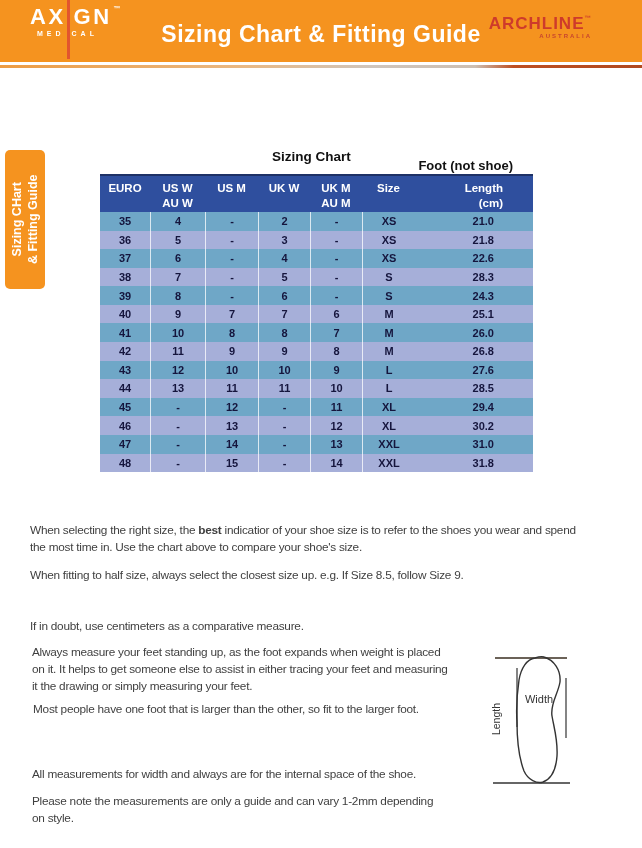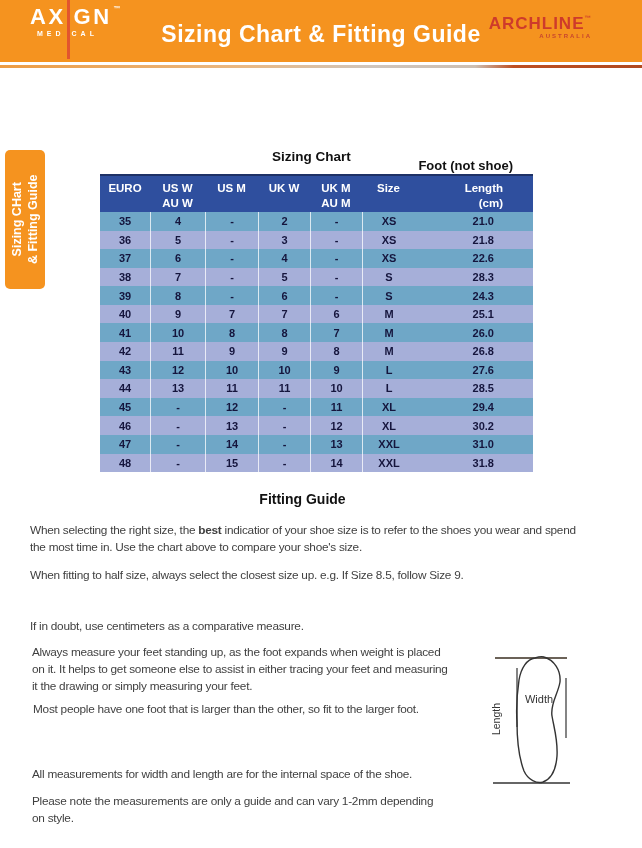--- a/index.html
+++ b/index.html
@@ -243,31 +243,30 @@
           <div class="tcell c1">-</div>
           <div class="tcell c2">15</div>
           <div class="tcell c3">-</div>
           <div class="tcell c4">14</div>
           <div class="tcell c5">XXL</div>
           <div class="tcell c6">31.8</div>
         </div>
       </div>
   </div>
 
-  <div class="sec-heading" style="top:491px;">Fitting Guide</div>
   <p class="body-p" style="left:22px;top:514px;width:592px;"><span>When selecting the right size, the </span><b>best</b><span> indicatior of your shoe size is to refer to the shoes you wear and spend
 the most time in. Use the chart above to compare your shoe's size.</span></p>
   <p class="body-p" style="left:22px;top:559px;width:592px;">When fitting to half size, always select the closest size up. e.g. If Size 8.5, follow Size 9.</p>
 
   <p class="body-p" style="left:22px;top:610px;width:592px;">If in doubt, use centimeters as a comparative measure.</p>
   <p class="body-p" style="left:24px;top:636px;width:480px;">Always measure your feet standing up, as the foot expands when weight is placed
 on it. It helps to get someone else to assist in either tracing your feet and measuring
 it the drawing or simply measuring your feet.</p>
   <p class="body-p" style="left:25px;top:693px;width:520px;">Most people have one foot that is larger than the other, so fit to the larger foot.</p>
-  <p class="body-p" style="left:24px;top:758px;width:520px;">All measurements for width and length are for the internal space of the shoe.</p>
+  <p class="body-p" style="left:24px;top:758px;width:520px;">All measurements for width and always are for the internal space of the shoe.</p>
   <p class="body-p" style="left:24px;top:785px;width:490px;">Please note the measurements are only a guide and can vary 1-2mm depending
 on style.</p>
 
   <svg class="foot-diagram" width="156" height="172" viewBox="0 0 156 172">
     <line x1="9" y1="34" x2="81" y2="34" stroke="#6b6258" stroke-width="2.2"></line>
     <line x1="7" y1="159" x2="84" y2="159" stroke="#333" stroke-width="1.5"></line>
     <line x1="31" y1="44" x2="31" y2="103" stroke="#333" stroke-width="1.2"></line>
     <line x1="80" y1="54" x2="80" y2="114" stroke="#333" stroke-width="1.2"></line>
     <path fill="none" stroke="#333" stroke-width="1.4" d="M49,34 C41,35 35,44 33,56 C31,70 30,84 31,98 C31,116 33,134 38,147 C42,156 51,160 57,158 C65,155 70,146 71,132 C72,116 68,104 66,92 C64,80 72,70 74,58 C75,46 68,36 58,33 C55,32 52,33 49,34 Z"></path>
     <text x="53" y="79" text-anchor="middle" font-size="11" fill="#333" font-family="Liberation Sans, DejaVu Sans, sans-serif">Width</text>

